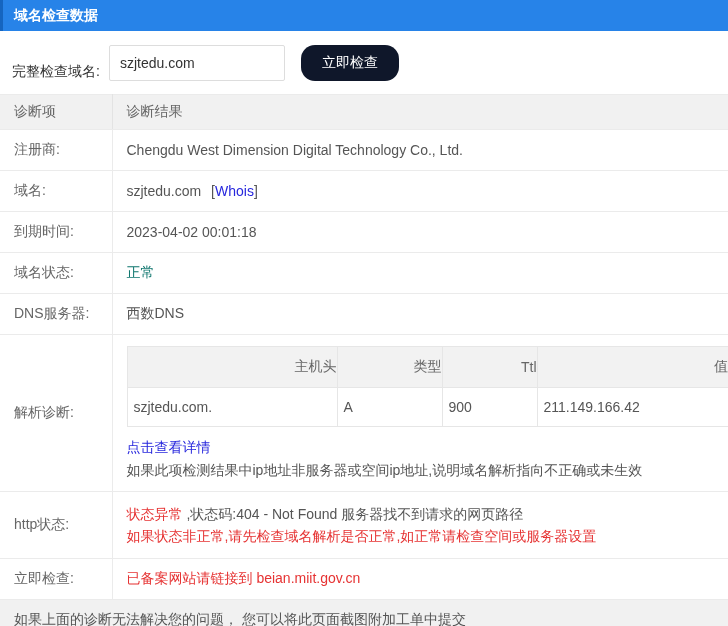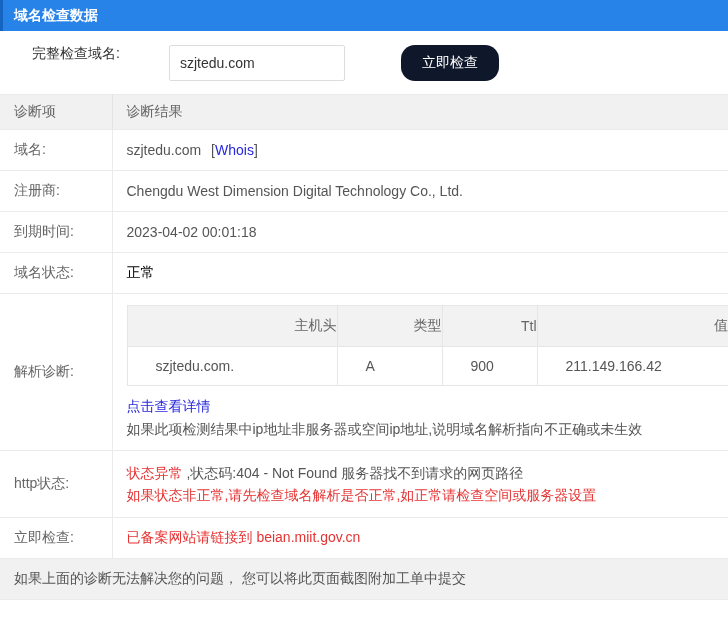--- a/index.html
+++ b/index.html
@@ -19,23 +19,22 @@
     display: flex;
     align-items: center;
     padding-left: 11px;
     color: #fff;
     font-weight: bold;
     font-size: 14px;
   }
   
   .form-row {
     display: flex;
-    align-items: flex-start;
-    padding: 14px 14px 13px 32px;
-    gap: 40px;
+    align-items: flex-end;
+    padding: 14px 14px 13px 12px;
   }
   .form-row label { color: #333; margin-right: 9px; }
   .domain-input {
     width: 176px;
     height: 36px;
     border: 1px solid #ddd;
     border-radius: 2px;
     padding: 0 10px;
     font-size: 14px;
     font-family: inherit;
@@ -77,21 +76,21 @@
     padding: 11px 0 11px 14px;
     border-bottom: 1px solid #ebebeb;
     color: #555;
     vertical-align: middle;
     text-align: left;
   }
   table.diag td.lbl {
     color: #666;
     border-right: 1px solid #ebebeb;
   }
-  .green { color: #000000; }
+  .green { color: #0f766e; }
   .red { color: #e63333; }
   .link { color: #2727dd; cursor: pointer; text-decoration: none; }
   .dim { color: #555; }
   
   td.res-cell { padding-right: 0; }
   table.inner {
     width: 100%;
     border-collapse: collapse;
     font-size: 14px;
   }
@@ -99,21 +98,21 @@
     background: #f2f2f2;
     font-weight: normal;
     color: #666;
     text-align: right;
     padding: 11px 0 11px 16px;
     border: 1px solid #e6e6e6;
   }
   table.inner td {
     background: #fff;
     color: #555;
-    padding: 11px 0 11px 28px;
+    padding: 11px 0 11px 6px;
     border: 1px solid #e6e6e6;
   }
   table.inner th:last-child, table.inner td:last-child { border-right: none; }
   table.inner col.ic1 { width: 210px; }
   table.inner col.ic2 { width: 105px; }
   table.inner col.ic3 { width: 95px; }
   .detail-link { display: inline-block; margin-top: 12px; }
   .res-note { margin-top: 5px; color: #555; }
   .http-line { line-height: 22px; }
   
@@ -141,39 +140,43 @@
       <col>
     </colgroup>
   <thead>
     <tr>
       <th class="c1h">诊断项</th>
       <th>诊断结果</th>
     </tr>
   </thead>
   <tbody>
     <tr>
+      <td class="lbl">注册商:</td>
+      <td>Chengdu West Dimension Digital Technology Co., Ltd.</td>
+    </tr>
+    <tr>
       <td class="lbl">域名:</td>
       <td>
         <span>szjtedu.com</span>
         <span style="margin-left:6px;">[</span><a class="link">Whois</a><span>]</span>
       </td>
     </tr>
     <tr>
-      <td class="lbl">注册商:</td>
-      <td>Chengdu West Dimension Digital Technology Co., Ltd.</td>
-    </tr>
-    <tr>
       <td class="lbl">到期时间:</td>
       <td>2023-04-02 00:01:18</td>
     </tr>
     <tr>
       <td class="lbl">域名状态:</td>
       <td>
         <span class="green">正常</span>
       </td>
+    </tr>
+    <tr>
+      <td class="lbl">DNS服务器:</td>
+      <td>西数DNS</td>
     </tr>
     <tr>
       <td class="lbl">解析诊断:</td>
       <td class="res-cell">
         <table class="inner">
           <colgroup>
               <col class="ic1">
               <col class="ic2">
               <col class="ic3">
               <col>

